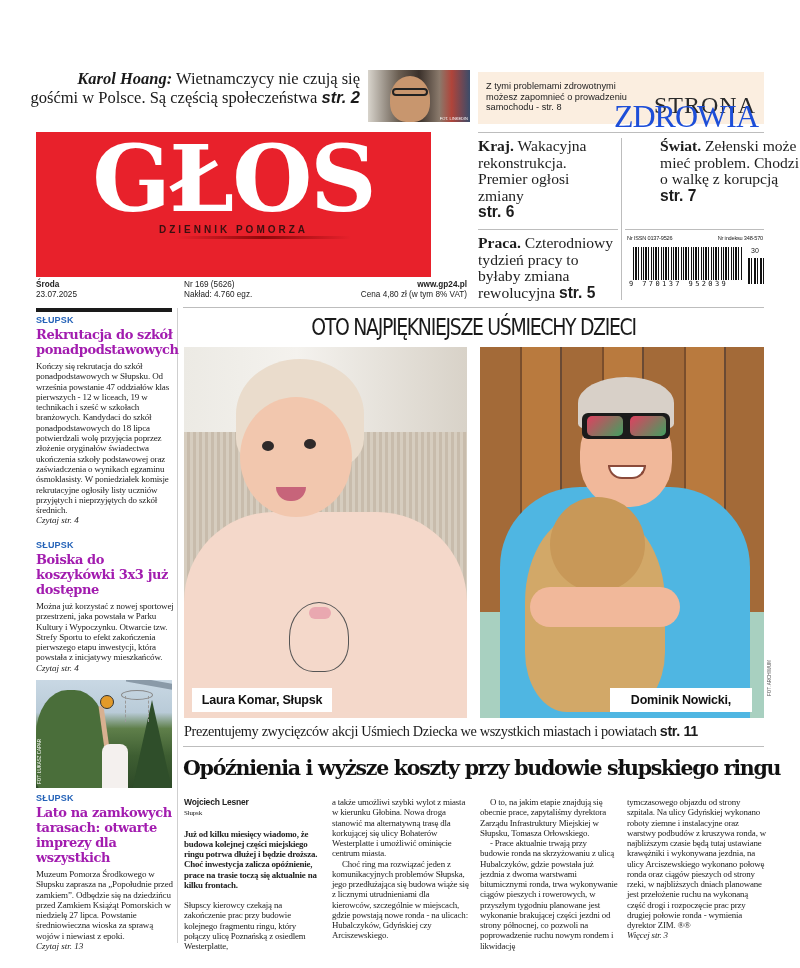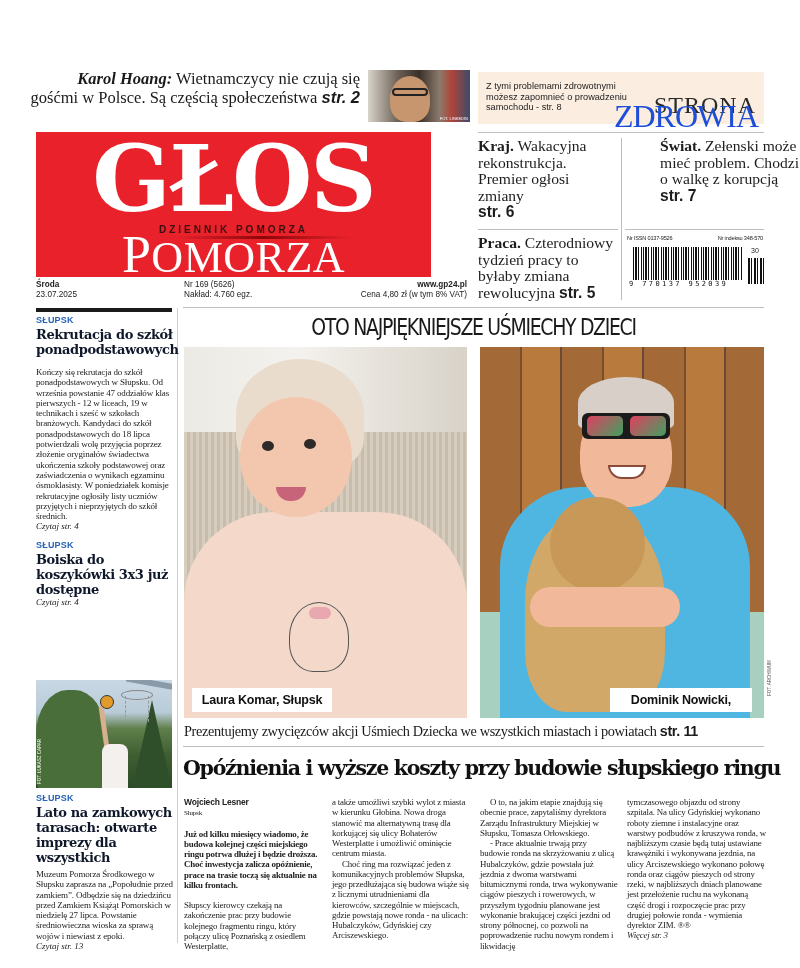--- a/index.html
+++ b/index.html
@@ -56,28 +56,28 @@
      background: repeating-linear-gradient(90deg,#111 0 1px,#fff 1px 2px,#111 2px 4px,#fff 4px 5px,#111 5px 6px,#fff 6px 8px,#111 8px 9px,#fff 9px 10px); }
   #barcode-area .digits { position:absolute; left:2px; top:45px; font-size:7px; font-family:"DejaVu Sans Mono",monospace; letter-spacing:2.4px; color:#111; }
   #barcode-area .addon { position:absolute; left:121px; top:23px; width:16px; height:26px;
      background: repeating-linear-gradient(90deg,#111 0 2px,#fff 2px 3px,#111 3px 4px,#fff 4px 6px); }
   #barcode-area .addon-num { position:absolute; left:124px; top:12px; font-size:7px; font-family:"Liberation Sans",sans-serif; }
 
   
   #sb-topbar { left:36px; top:308px; width:136px; height:4px; background:#1a1a1a; }
   #sb-vrule { left:177px; top:308px; width:1px; height:635px; background:#cfcfcf; }
   .sb-tag { font-family:"Liberation Sans",sans-serif; font-weight:bold; font-size:9px; color:#2563b8; letter-spacing:0.2px; }
-  .sb-head { font-family:"DejaVu Serif",serif; font-weight:bold; font-size:13px; line-height:15px; color:#0f172a; letter-spacing:-0.4px; }
+  .sb-head { font-family:"DejaVu Serif",serif; font-weight:bold; font-size:13px; line-height:15px; color:#a21caf; letter-spacing:-0.4px; }
   .sb-body { font-size:9px; line-height:10.3px; color:#222; letter-spacing:-0.15px; }
   .sb-read { font-style:italic; font-size:9px; line-height:10px; }
   #sb1 { left:36px; top:315px; width:138px; }
   #sb2 { left:36px; top:540px; width:138px; }
   #sb3 { left:36px; top:793px; width:138px; }
   .sb-block .sb-head { margin-top:2px; }
-  .sb-block .sb-body { margin-top:10px; }
+  .sb-block .sb-body { margin-top:4px; }
 
   #basket-photo { left:36px; top:680px; width:136px; height:108px; overflow:hidden;
      background: linear-gradient(180deg,#c9d8e4 0%,#b9cbd8 30%,#5f7f4a 45%,#3e5e32 70%,#2e4a28 100%); }
   #basket-photo .tree1 { position:absolute; left:0; top:10px; width:70px; height:100px; border-radius:45% 45% 10% 10%; background:#4a6e3a; }
   #basket-photo .tree2 { position:absolute; right:0; top:20px; width:40px; height:90px; background:#2f4e2a; clip-path: polygon(50% 0,100% 100%,0 100%); }
   #basket-photo .hoop { position:absolute; left:85px; top:10px; width:32px; height:10px; border:1.5px solid #888; border-radius:50%; }
   #basket-photo .net { position:absolute; left:89px; top:16px; width:24px; height:26px; border-left:1px dashed #999; border-right:1px dashed #999; }
   #basket-photo .board { position:absolute; left:90px; top:0; width:50px; height:6px; background:#8a9aa8; transform:skewY(10deg); }
   #basket-photo .ball { position:absolute; left:64px; top:15px; width:14px; height:14px; border-radius:50%; background:#e29a2a; border:1px solid #333; }
   #basket-photo .arm { position:absolute; left:66px; top:26px; width:5px; height:50px; background:#d8b090; transform:rotate(-8deg); }
@@ -151,21 +151,20 @@
 <div id="health-box" class="abs">
   <div class="txt">Z tymi problemami zdrowotnymi możesz zapomnieć o prowadzeniu samochodu - str. 8</div>
   <div class="t1">STRONA</div>
   <div class="t2">ZDROWIA</div>
 </div>
 
 <div id="masthead" class="abs">
   <div class="glos">GŁOS</div>
   <div class="sub-shadow"></div>
   <div class="sub">DZIENNIK POMORZA</div>
-  <div class="pomorza"><span class="cap">P</span><span>OMORZA</span></div>
 </div>
 
 <div id="meta-day" class="abs meta">
   <div><b>Środa</b></div>
   <div>23.07.2025</div>
 </div>
 <div id="meta-issue" class="abs meta">
   <div>Nr 169 (5626)</div>
   <div>Nakład: 4.760 egz.</div>
 </div>
@@ -210,20 +209,21 @@
 <div id="sb1" class="abs sb-block">
   <div class="sb-tag">SŁUPSK</div>
   <div class="sb-head">Rekrutacja do szkół ponadpodstawowych</div>
   <div class="sb-body">Kończy się rekrutacja do szkół ponadpodstawowych w Słupsku. Od września powstanie 47 oddziałów klas pierwszych - 12 w liceach, 19 w technikach i sześć w szkołach branżowych. Kandydaci do szkół ponadpodstawowych do 18 lipca potwierdzali wolę przyjęcia poprzez złożenie oryginałów świadectwa ukończenia szkoły podstawowej oraz zaświadczenia o wynikach egzaminu ósmoklasisty. W poniedziałek komisje rekrutacyjne ogłosiły listy uczniów przyjętych i nieprzyjętych do szkół średnich.</div>
   <div class="sb-read">Czytaj str. 4</div>
 </div>
 
 <div id="sb2" class="abs sb-block">
   <div class="sb-tag">SŁUPSK</div>
   <div class="sb-head">Boiska do koszykówki 3x3 już dostępne</div>
+  <div class="sb-body">Można już korzystać z nowej sportowej przestrzeni, jaka powstała w Parku Kultury i Wypoczynku. Otwarcie tzw. Strefy Sportu to efekt zakończenia pierwszego etapu inwestycji, która powstała z inicjatywy mieszkańców.</div>
   <div class="sb-read">Czytaj str. 4</div>
 </div>
 
 <div id="basket-photo" class="abs">
   <div class="tree1"></div>
   <div class="tree2"></div>
   <div class="board"></div>
   <div class="hoop"></div>
   <div class="net"></div>
   <div class="arm"></div>

